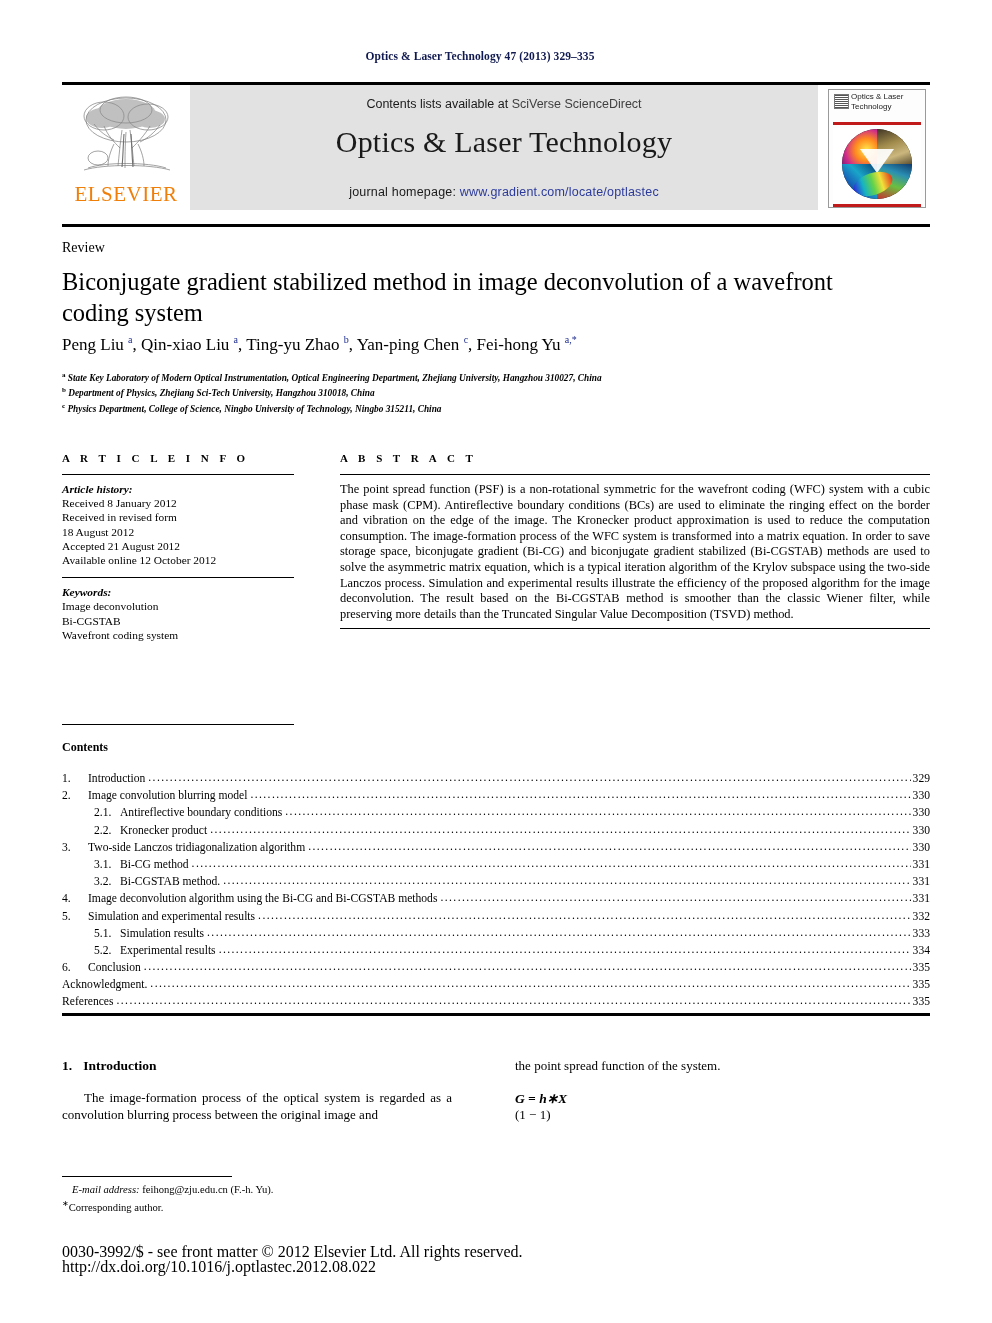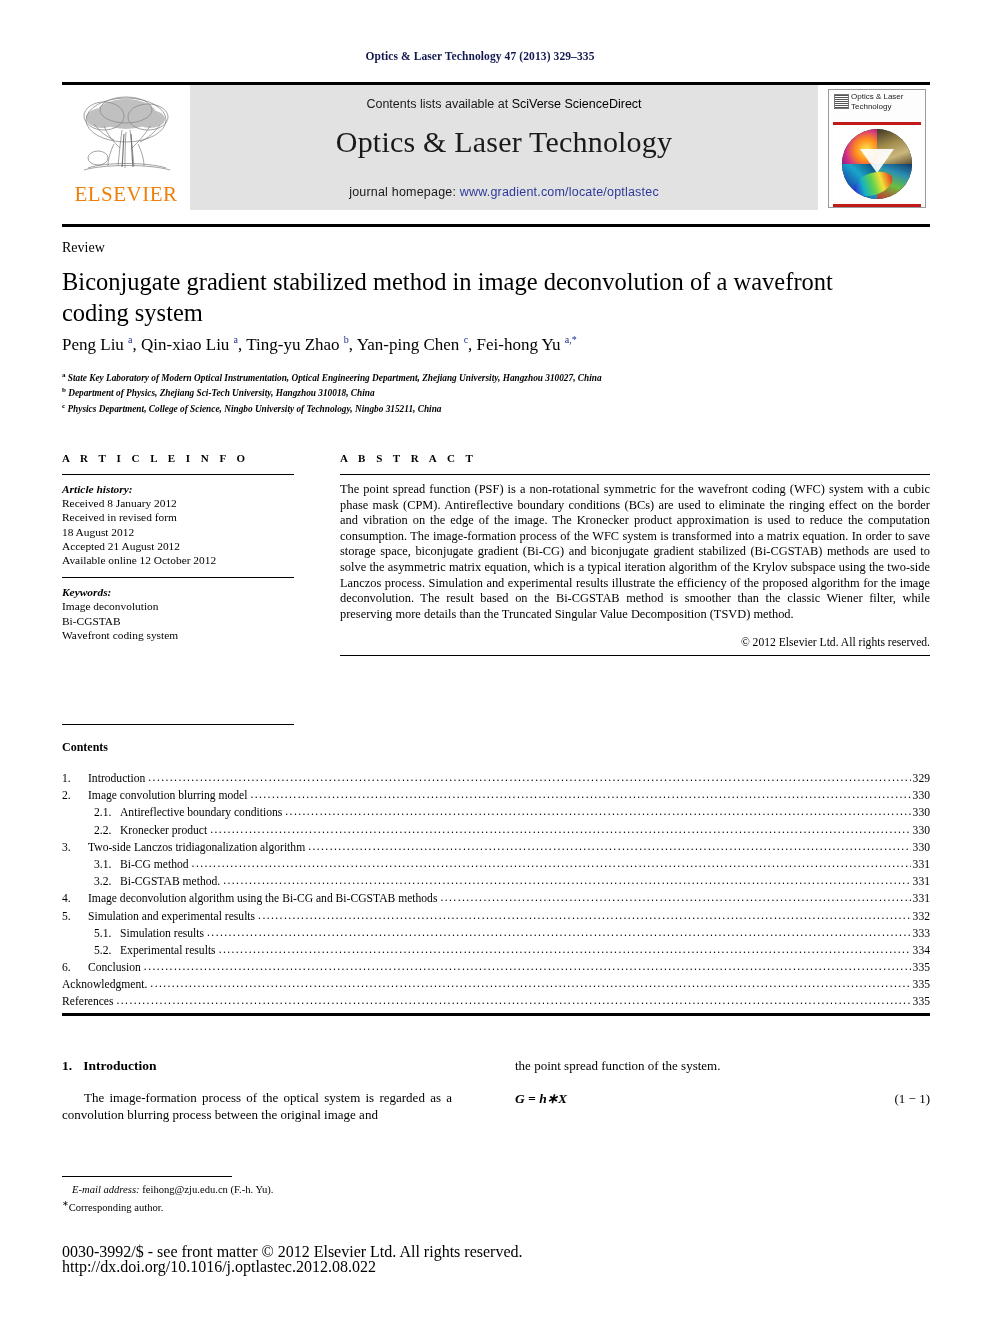--- a/index.html
+++ b/index.html
@@ -81,21 +81,21 @@
   }
   .contents-line {
     position: absolute;
     top: 12px; left: 0; right: 0;
     text-align: center;
     font-family: "Liberation Sans", sans-serif;
     font-size: 12.5px;
     color: #1a1a1a;
   }
   .contents-line .sd-link {
-    color: #000000;
+    color: #404040;
   }
   .journal-title {
     position: absolute;
     top: 40px; left: 0; right: 0;
     text-align: center;
     font-family: "Liberation Serif", serif;
     font-size: 30px;
     color: #1a1a1a;
     letter-spacing: 0.2px;
   }
@@ -374,20 +374,21 @@
     font-size: 13px;
     line-height: 16.8px;
     text-align: justify;
     color: #000;
   }
   .body-p.indent { text-indent: 22px; }
   .eq-row {
     display: flex;
     align-items: baseline;
     margin: 15px 0 15px 0;
+    flex-direction: column;
   }
   .eq-body {
     flex: 1 1 auto;
     font-family: "Liberation Serif", serif;
     font-size: 13.5px;
     font-weight: bold;
     font-style: italic;
   }
   .eq-num {
     flex: 0 0 auto;
@@ -534,21 +535,20 @@
           <div>Wavefront coding system</div>
         </div>
     </div>
     <div class="hr-local" style="margin-top:82px;"></div>
   </div>
 
   <div class="abscol">
     <div class="sec-head">A B S T R A C T</div>
     <div class="hr-local"></div>
     <div class="abs-text">The point spread function (PSF) is a non-rotational symmetric for the wavefront coding (WFC) system with a cubic phase mask (CPM). Antireflective boundary conditions (BCs) are used to eliminate the ringing effect on the border and vibration on the edge of the image. The Kronecker product approximation is used to reduce the computation consumption. The image-formation process of the WFC system is transformed into a matrix equation. In order to save storage space, biconjugate gradient (Bi-CG) and biconjugate gradient stabilized (Bi-CGSTAB) methods are used to solve the asymmetric matrix equation, which is a typical iteration algorithm of the Krylov subspace using the two-side Lanczos process. Simulation and experimental results illustrate the efficiency of the proposed algorithm for the image deconvolution. The result based on the Bi-CGSTAB method is smoother than the classic Wiener filter, while preserving more details than the Truncated Singular Value Decomposition (TSVD) method.</div>
-    <div class="abs-copy">© 2012 Elsevier Ltd. All rights reserved.</div>
     <div class="hr-local" style="margin-top:6px;"></div>
   </div>
 
   <div class="contents-head">Contents</div>
   <div class="toc" id="toc-root">
       <div class="toc-row">
         <span class="toc-num">1.</span>
         <span class="toc-label">Introduction</span>
         <span class="toc-dots">....................................................................................................................................................................................................................................................................</span>
         <span class="toc-page">329</span>

